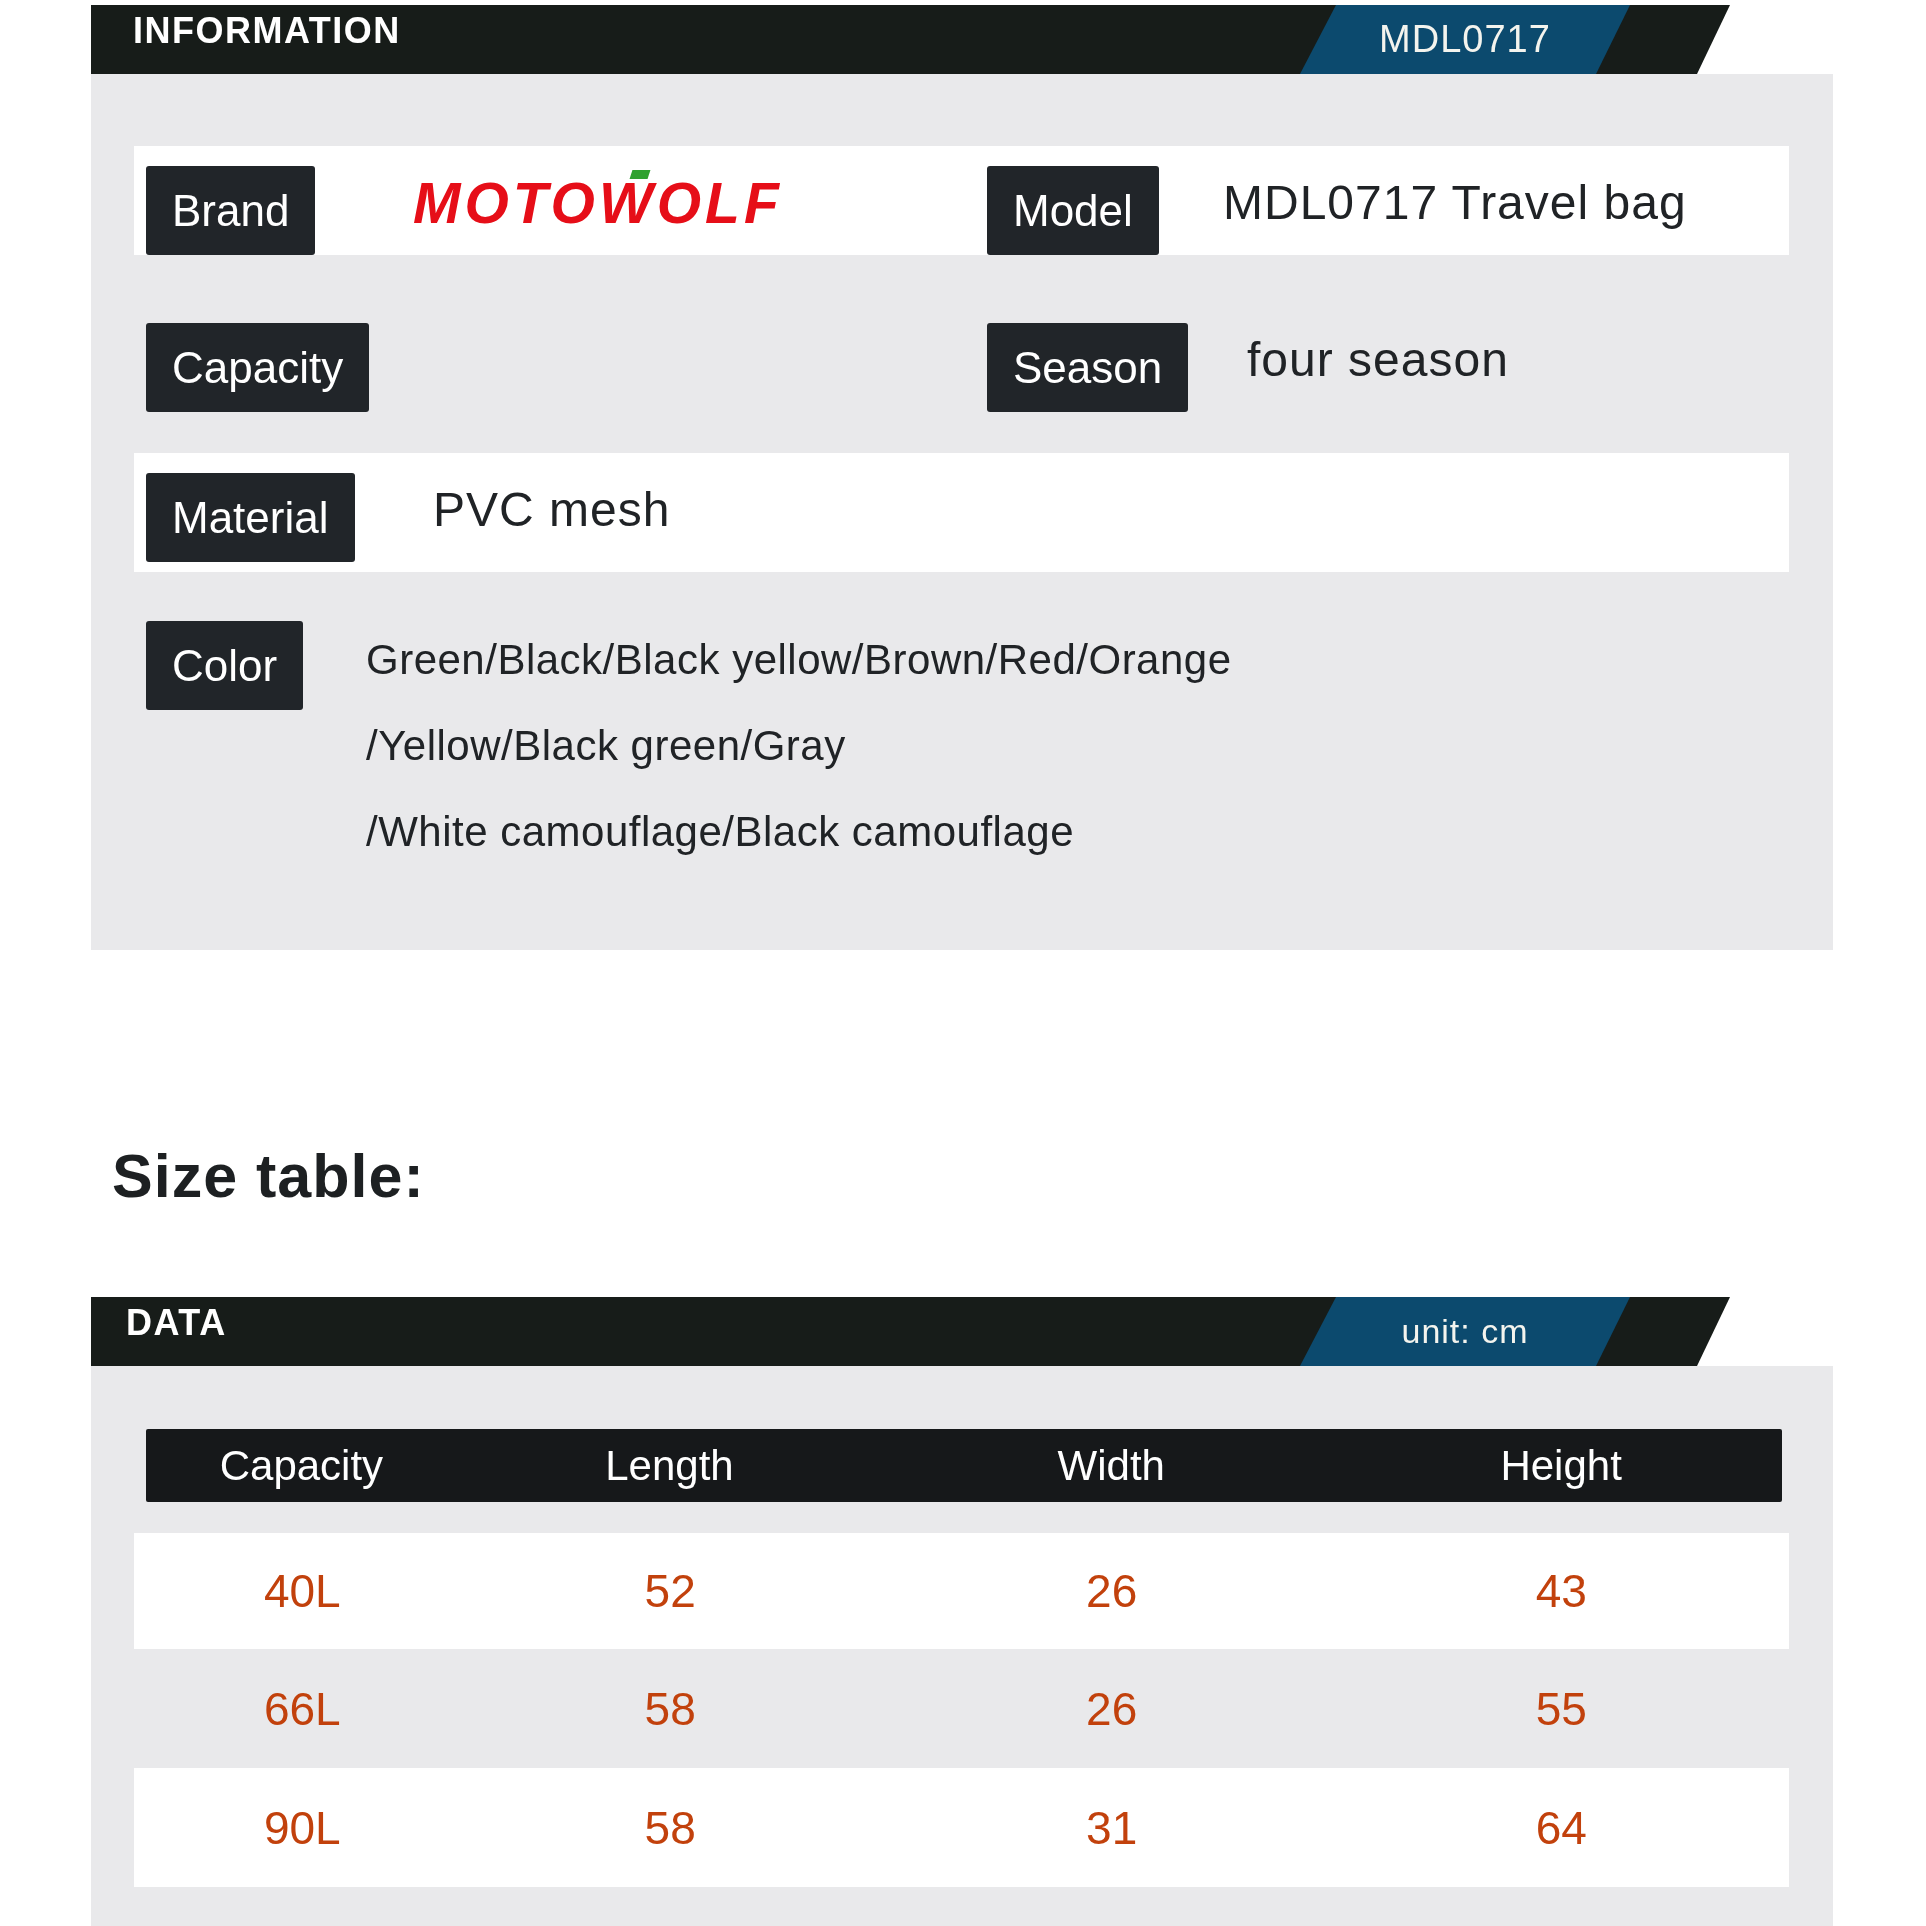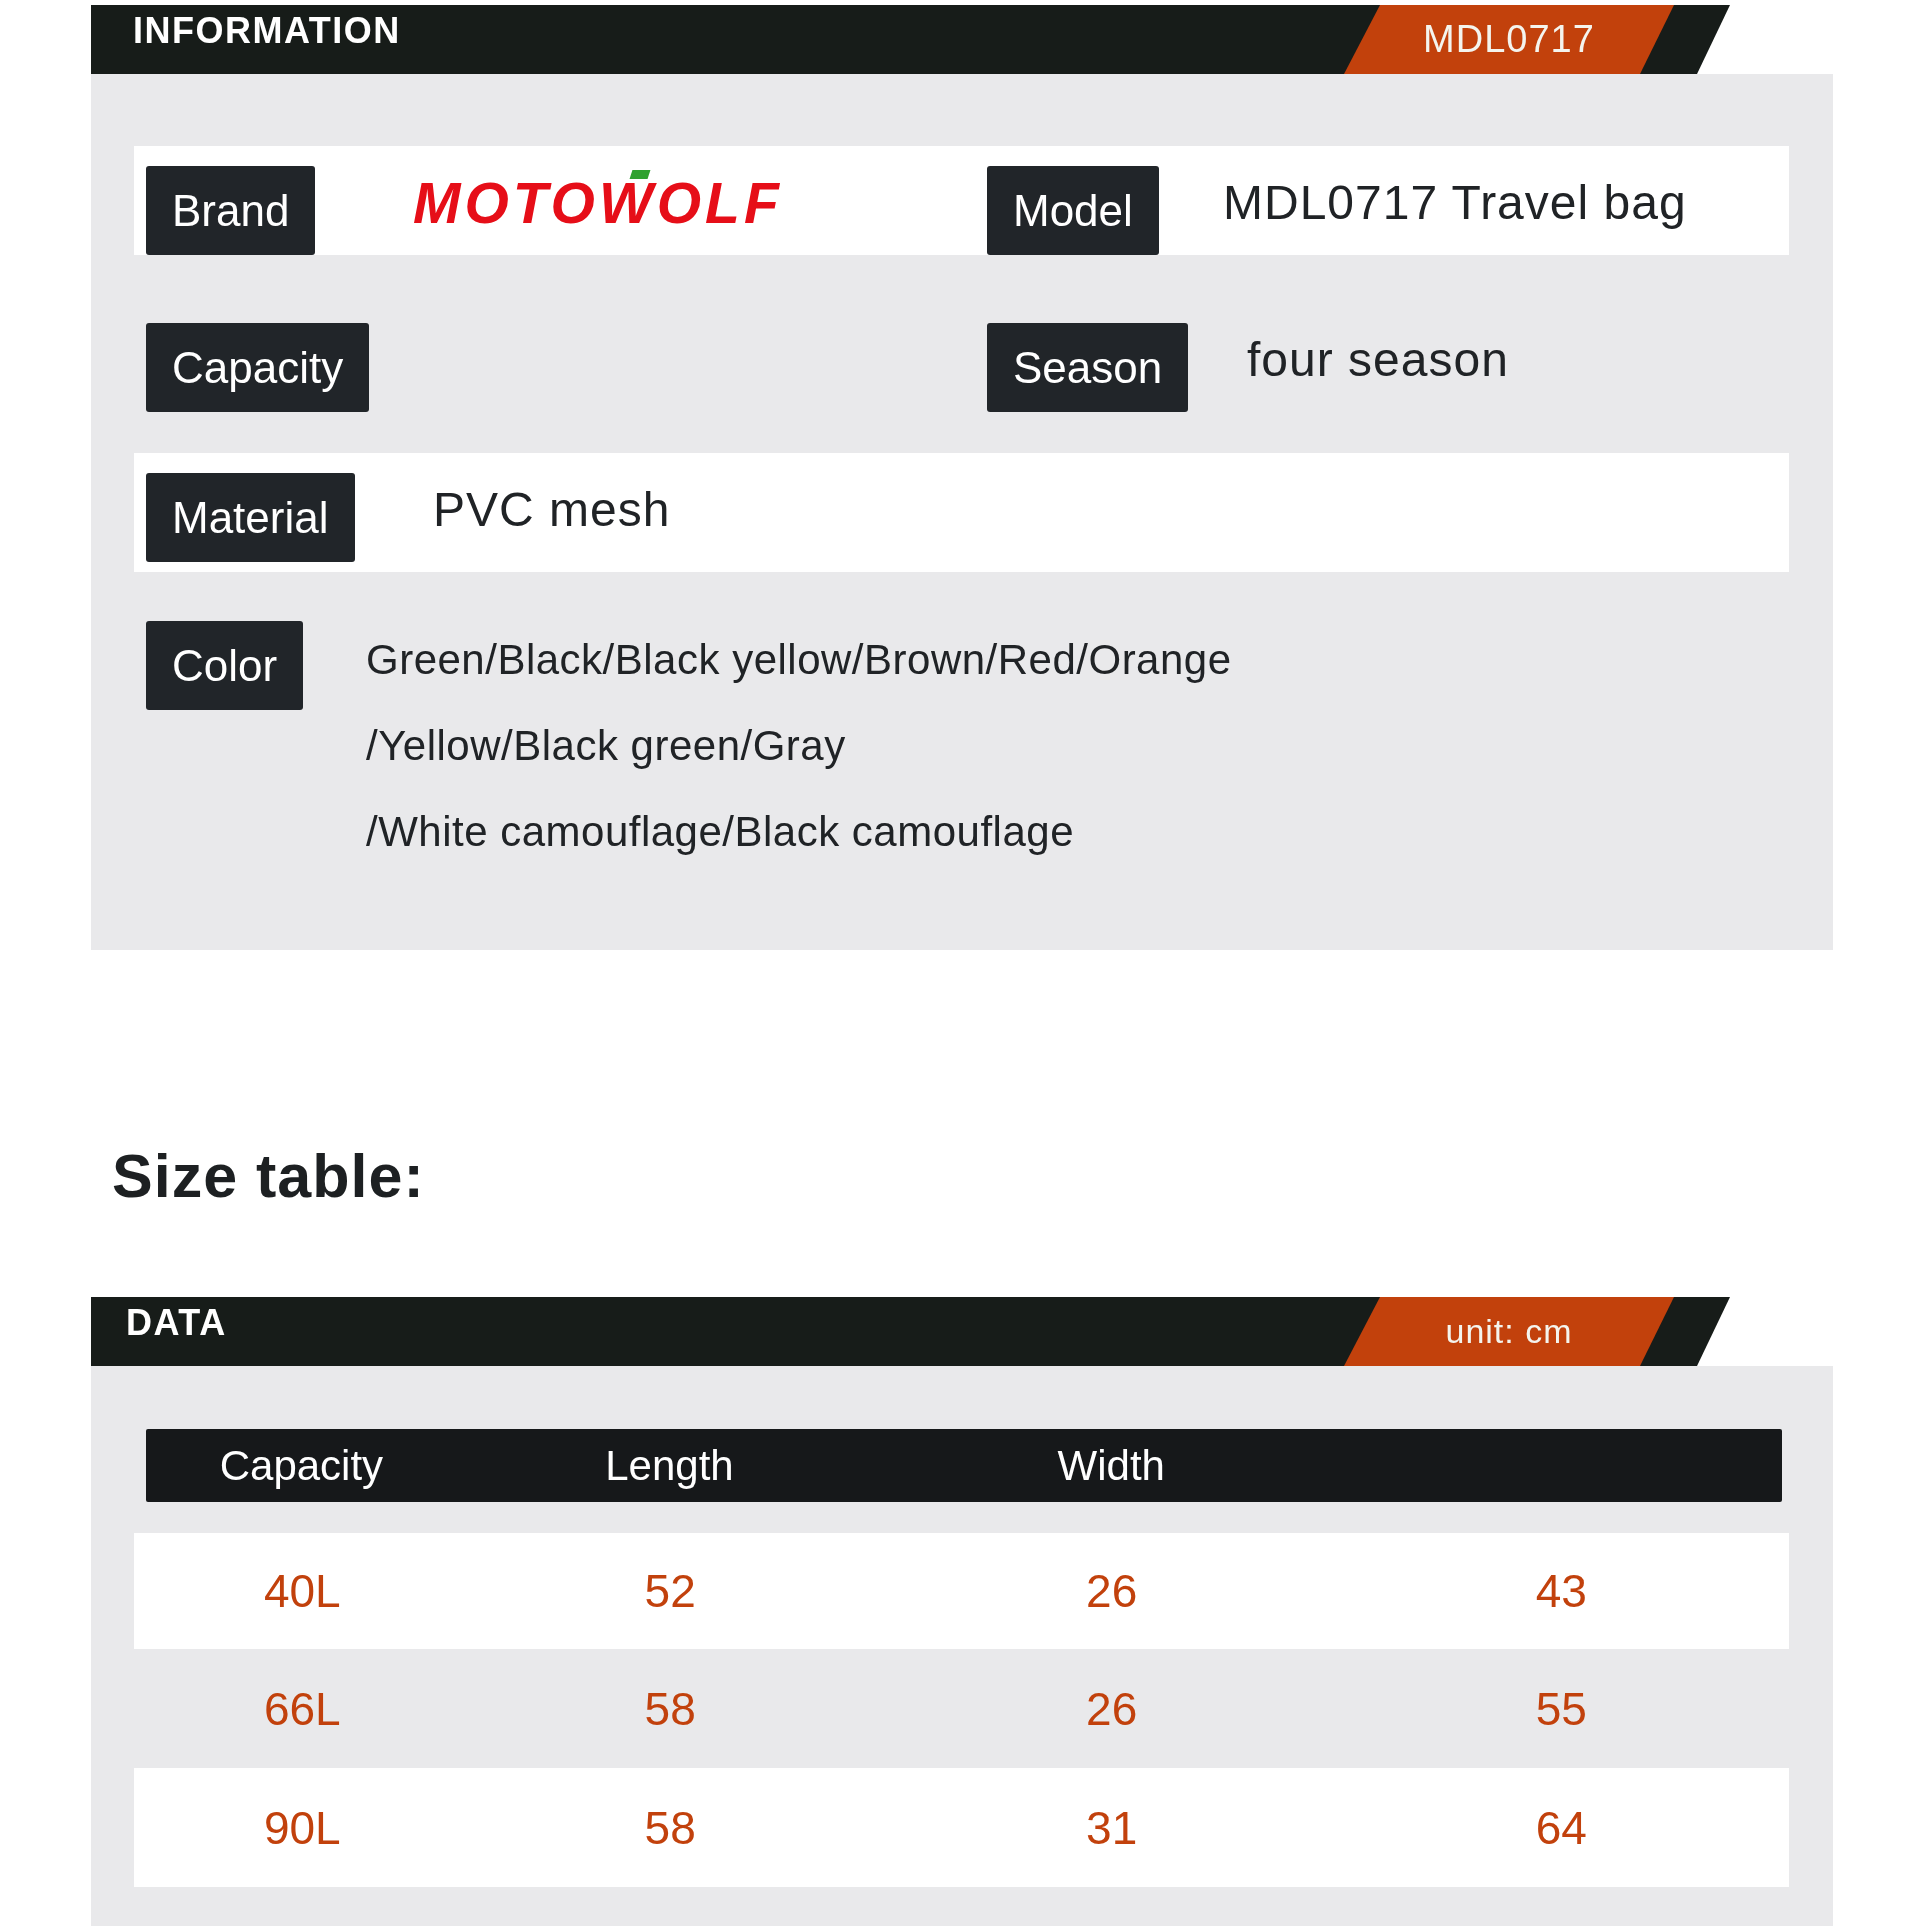--- a/index.html
+++ b/index.html
@@ -7,21 +7,21 @@
         font-family:"Liberation Sans",sans-serif;color:#202326;overflow:hidden;}
 
   
   .bar{position:absolute;left:91px;width:1639px;height:69px;background:#171c19;
        clip-path:polygon(0 0,100% 0,calc(100% - 33px) 100%,0 100%);}
   .bar-top{top:5px;}
   .bar-data{top:1297px;text-decoration:underline;}
   .bar-title{position:absolute;left:42px;top:0;height:52px;display:flex;align-items:center;
              font-size:36px;font-weight:bold;color:#ffffff;letter-spacing:1.5px;}
   .bar-data .bar-title{left:35px;}
-  .bar-tag{position:absolute;left:1253px;top:0;width:330px;height:69px;background:#c2410c;
+  .bar-tag{position:absolute;left:1209px;top:0;width:330px;height:69px;background:#0c4a6e;
            clip-path:polygon(36px 0,100% 0,calc(100% - 34px) 100%,0 100%);
            display:flex;align-items:center;justify-content:center;}
   .bar-tag span{color:#f4f4ee;font-size:38px;letter-spacing:1px;}
   .bar-data .bar-tag span{font-size:34px;}
 
   
   .panel{position:absolute;left:91px;width:1742px;background:#e9e9eb;}
   .panel-info{top:74px;height:876px;}
   .panel-data{top:1366px;height:560px;}
 
@@ -122,20 +122,21 @@
     <div class="bar-tag">
       <span>unit: cm</span>
     </div>
   </div>
 
   <div class="panel panel-data">
     <div class="thead">
       <span class="th">Capacity</span>
       <span class="th">Length</span>
       <span class="th">Width</span>
+      <span class="th">Height</span>
     </div>
 
     <div class="trow trow-0">
       <span class="td">40L</span>
       <span class="td">52</span>
       <span class="td">26</span>
       <span class="td">43</span>
     </div>
 
     <div class="trow trow-1">

